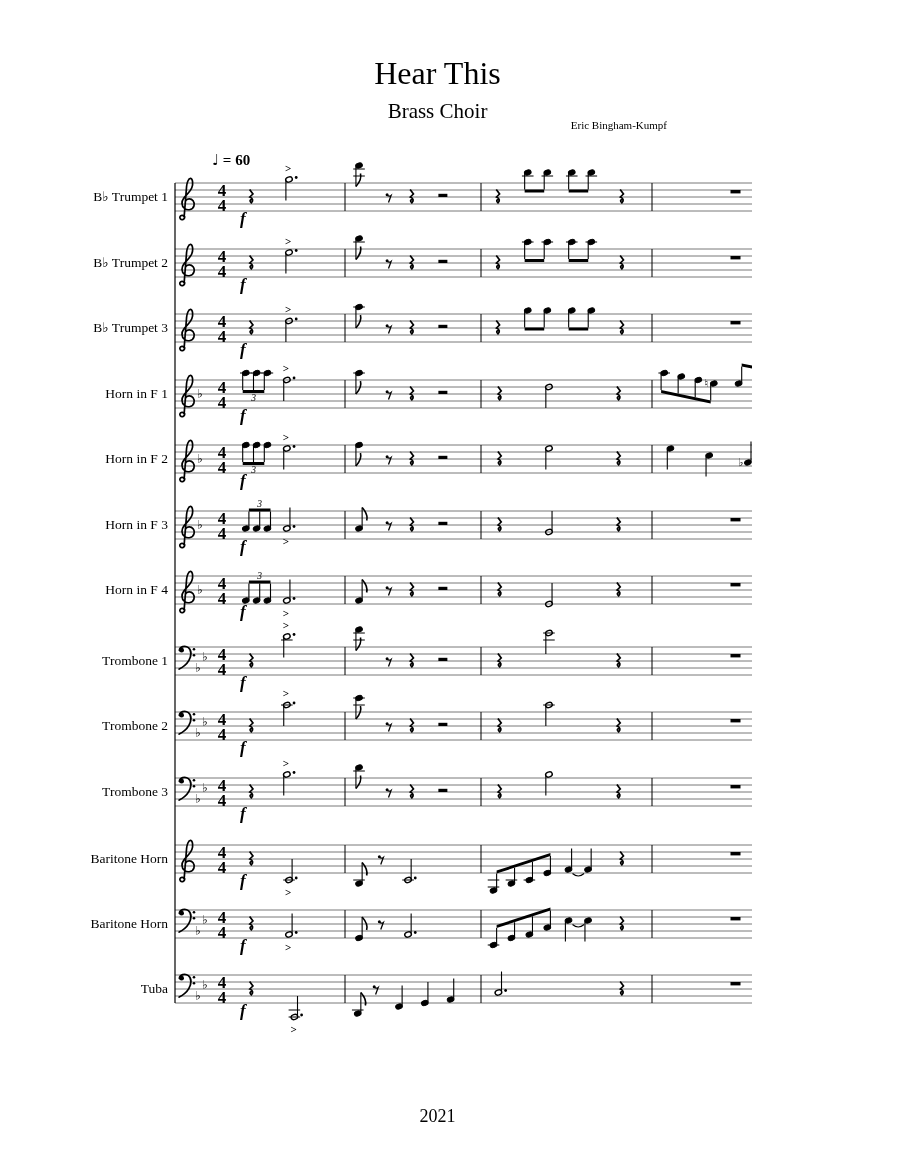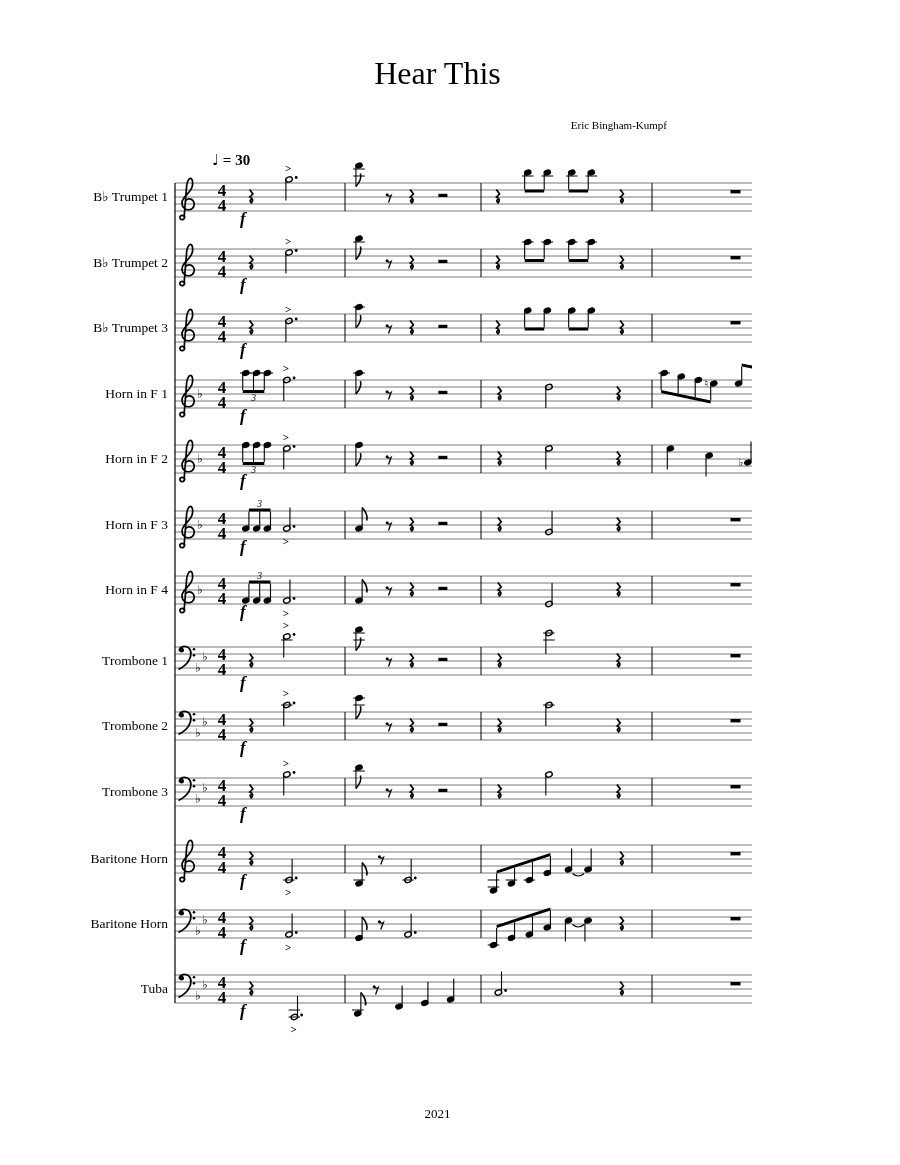--- a/index.html
+++ b/index.html
@@ -5,33 +5,34 @@
   html,body{margin:0;padding:0;background:#fff;}
   .page{position:relative;width:752px;height:1165px;background:#fff;color:#000;
         font-family:"Liberation Serif","DejaVu Serif",serif;overflow:hidden;}
   .title{position:absolute;top:55px;left:0;width:875px;text-align:center;
          font-size:32px;font-weight:400;margin:0;}
   .subtitle{position:absolute;top:99px;left:0;width:875px;text-align:center;
             font-size:21px;font-weight:400;margin:0;}
   .composer{position:absolute;top:119px;right:85px;font-size:11px;}
   .tempo{position:absolute;top:151px;left:212px;font-size:15px;font-weight:bold;}
   .tempo .note{font-family:"DejaVu Sans",sans-serif;font-size:15px;}
-  .footer{position:absolute;top:1106px;left:0;width:875px;text-align:center;font-size:13px;}
+  .footer{position:absolute;top:1106px;left:0;width:875px;text-align:center;font-size:18px;}
   svg#score{position:absolute;top:0;left:0;}
 </style>
 </head>
 <body>
 
 <div class="page">
   <h1 class="title">Hear This</h1>
+  <h2 class="subtitle">Brass Choir</h2>
   <div class="composer">Eric Bingham-Kumpf</div>
   <div class="tempo">
     <span class="note">♩</span>
     <span>=</span>
-    <span>30</span>
+    <span>60</span>
   </div>
   <svg id="score" width="900" height="1165">
       <g>
         <line x1="175" y1="183" x2="815" y2="183" stroke="#555" stroke-width="0.8"></line>
         <line x1="175" y1="190" x2="815" y2="190" stroke="#555" stroke-width="0.8"></line>
         <line x1="175" y1="197" x2="815" y2="197" stroke="#555" stroke-width="0.8"></line>
         <line x1="175" y1="204" x2="815" y2="204" stroke="#555" stroke-width="0.8"></line>
         <line x1="175" y1="211" x2="815" y2="211" stroke="#555" stroke-width="0.8"></line>
         <line x1="345" y1="183" x2="345" y2="211" stroke="#000" stroke-width="1"></line>
         <line x1="481" y1="183" x2="481" y2="211" stroke="#000" stroke-width="1"></line>

